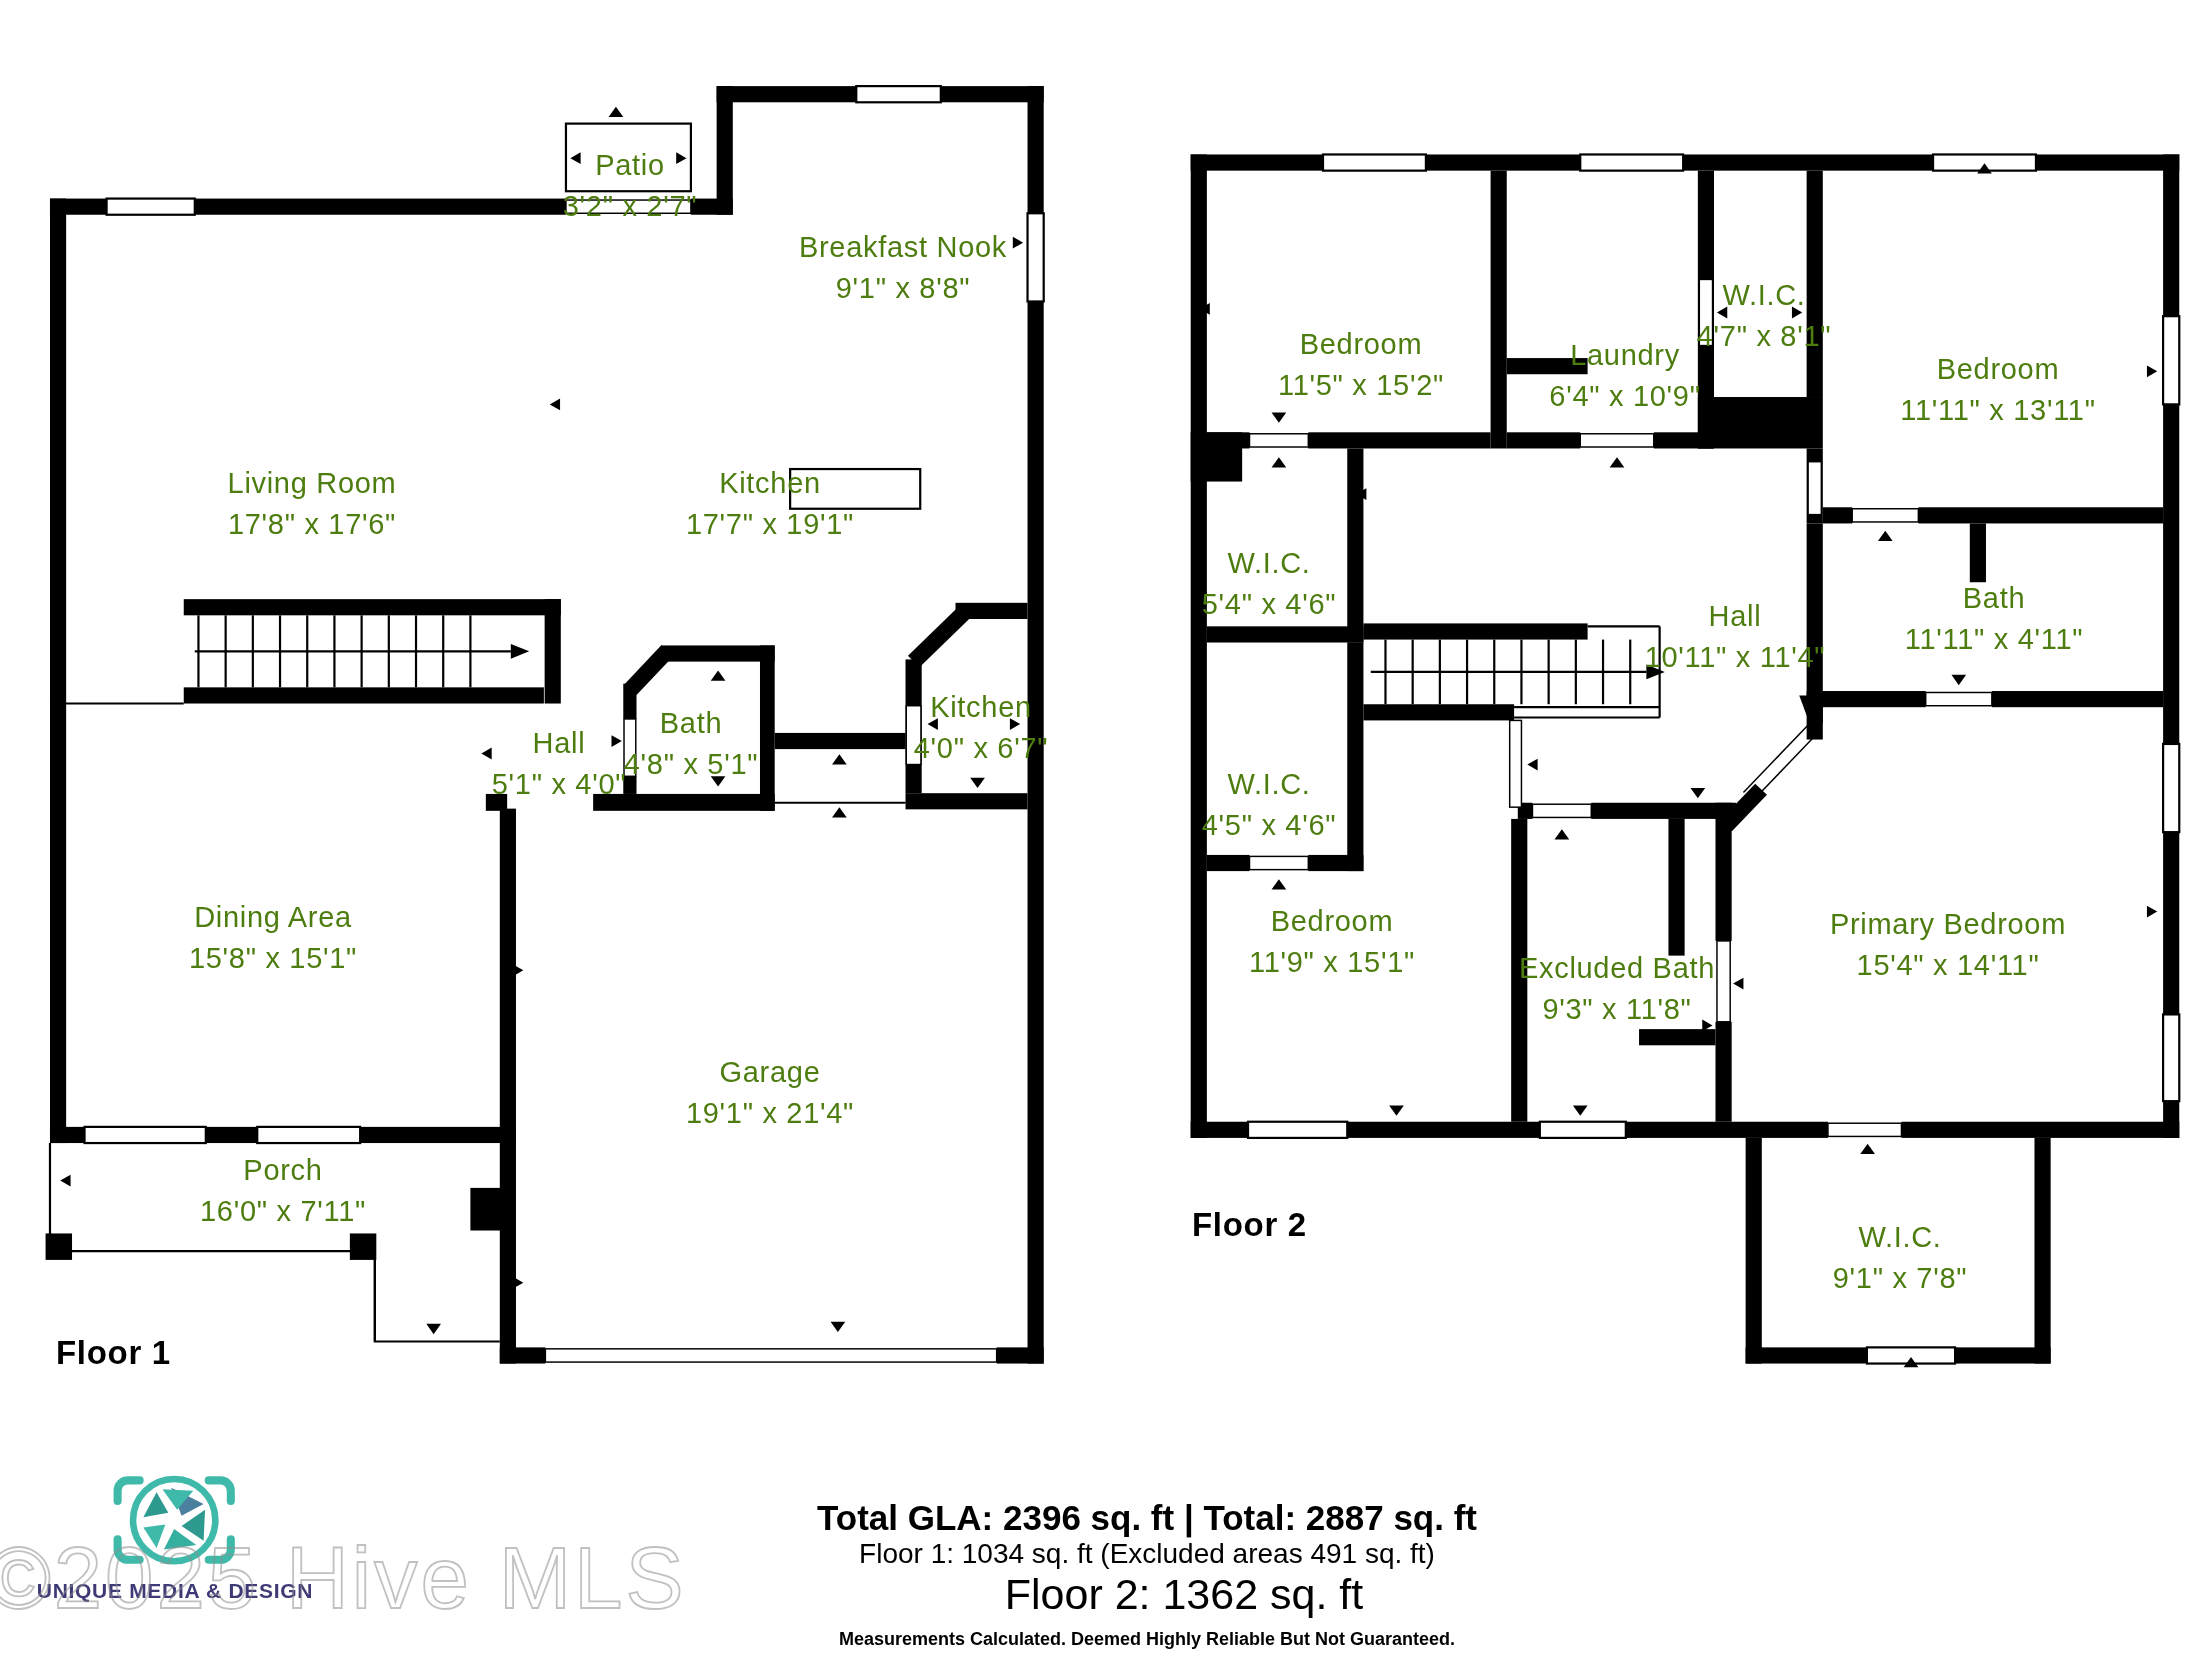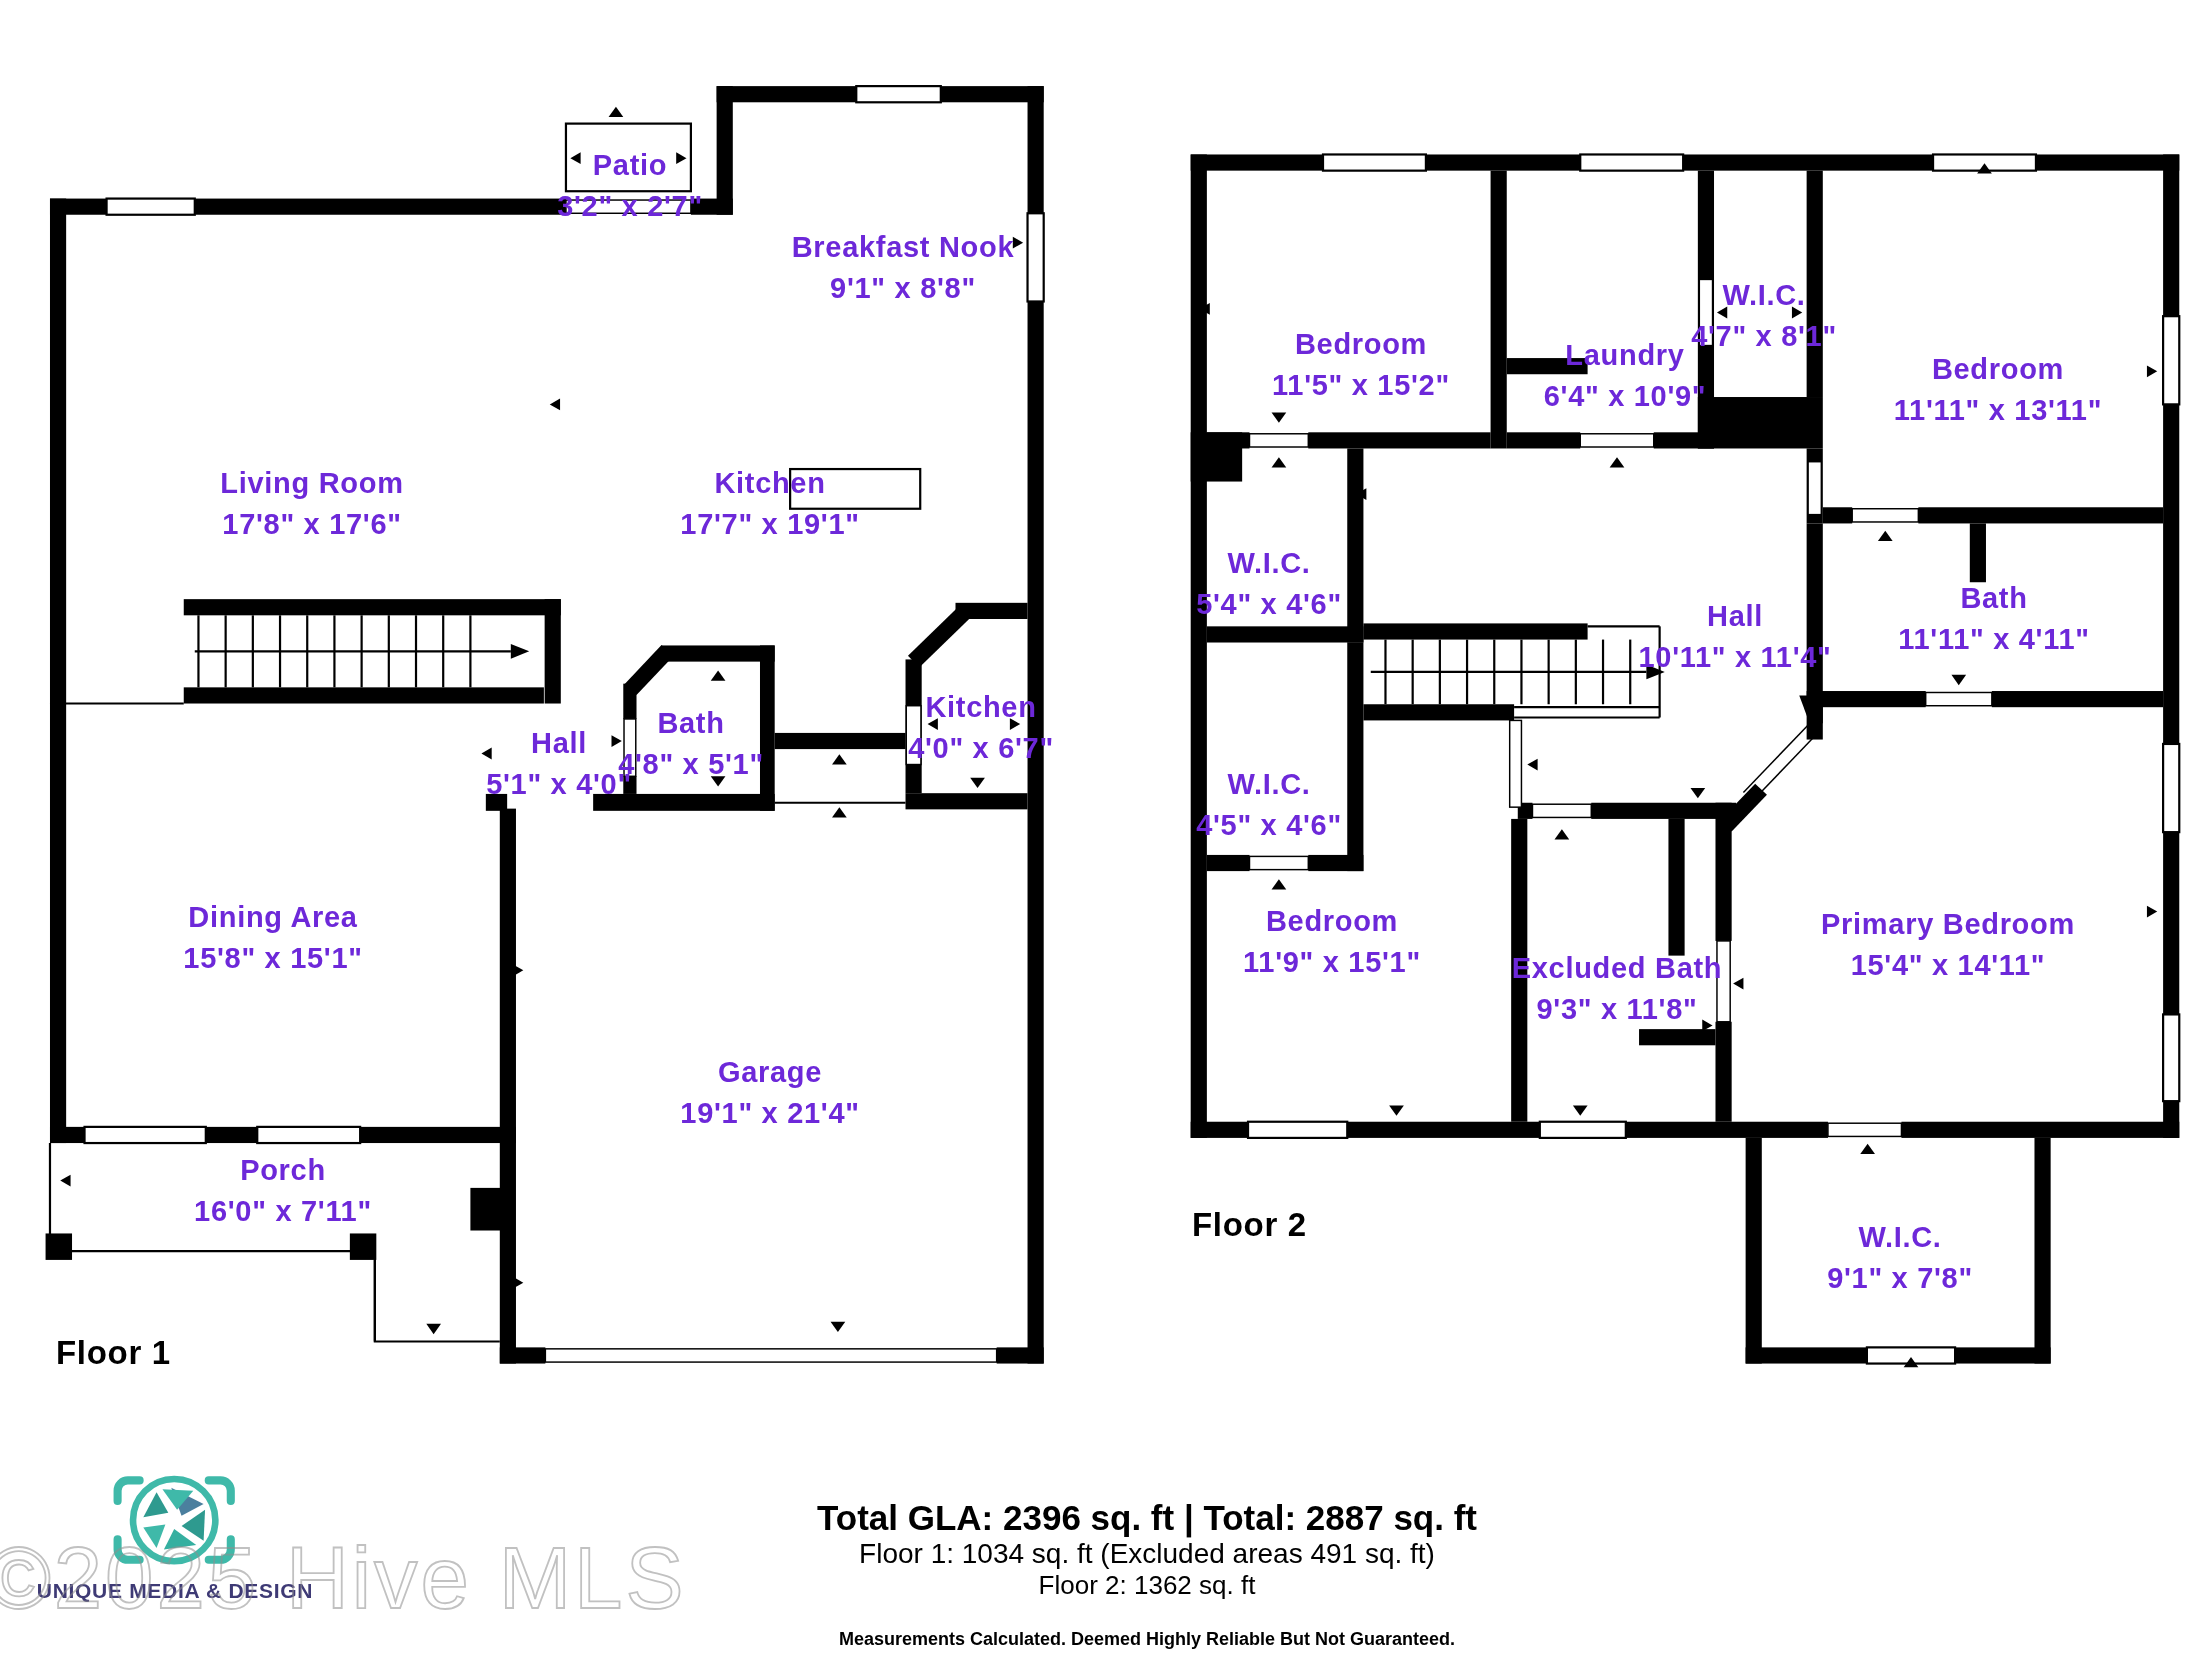--- a/index.html
+++ b/index.html
@@ -1,24 +1,24 @@
 <!DOCTYPE html>
 <html style="font-size:11.8px"><head>
 <meta charset="utf-8">
 <style>
   html,body{margin:0;padding:0;background:#ffffff;}
   body{width:2205px;height:1654px;position:relative;font-family:"Liberation Sans","DejaVu Sans",sans-serif;overflow:hidden;}
   #plan-svg{position:absolute;left:0;top:0;width:2205px;height:1654px;}
-  .lbl{position:absolute;transform:translate(-50%,-50%);text-align:center;font-weight:700;
-       font-size:29px;line-height:41px;letter-spacing:0.7px;color:#6d28d9;white-space:nowrap;}
+  .lbl{position:absolute;transform:translate(-50%,-50%);text-align:center;font-weight:400;
+       font-size:29px;line-height:41px;letter-spacing:0.7px;color:#4d7c0f;white-space:nowrap;}
   .floor-tag{position:absolute;font-weight:700;font-size:33px;letter-spacing:0.7px;color:#000;white-space:nowrap;}
   .footer{position:absolute;left:1147px;transform:translateX(-50%);text-align:right;color:#000;white-space:nowrap;}
   .footer-line1{top:1498px;font-size:35px;font-weight:700;}
   .footer-line2{top:1538px;font-size:28px;font-weight:400;}
-  .footer-line3{top:1570px;font-size:26px;font-weight:400;}
+  .footer-line3{top:1570px;font-size:43px;font-weight:400;margin-left:37px;}
   .footer-disclaimer{top:1629px;font-size:18px;font-weight:700;}
   .logo-text{position:absolute;left:175px;top:1579px;transform:translateX(-50%);
              font-size:21px;font-weight:700;letter-spacing:0.7px;color:#3e3a75;white-space:nowrap;}
   .watermark{position:absolute;left:-13.2px;top:1528px;font-size:87px;font-weight:400;letter-spacing:2.9px;
              color:transparent;-webkit-text-stroke:1.8px #8f8f8f;opacity:.55;white-space:nowrap;}
 </style>
 </head>
 <body>
 
 <svg id="plan-svg" viewBox="0 0 3000 2250" xmlns="http://www.w3.org/2000/svg">

